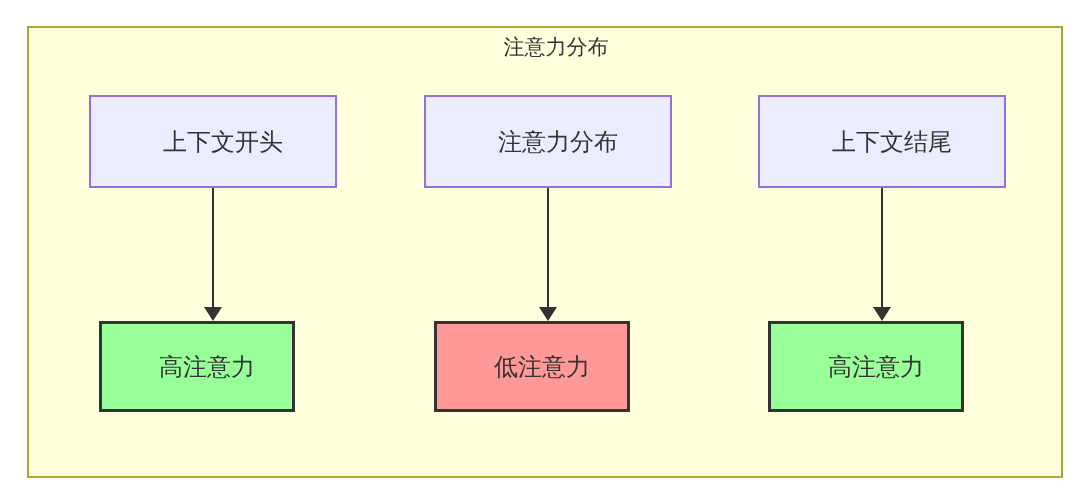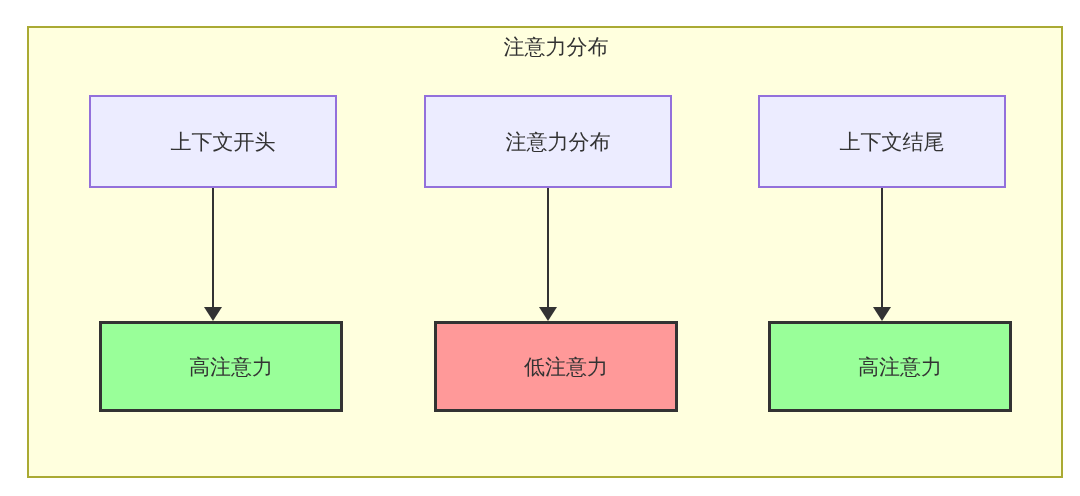--- a/index.html
+++ b/index.html
@@ -34,35 +34,35 @@
     text-align: center;
     font-size: 21px;
     line-height: 28px;
     color: var(--text-color, #333333);
   }
   .node {
     position: absolute;
     display: flex;
     align-items: center;
     justify-content: center;
-    font-size: 21px;
+    font-size: 24px;
     box-sizing: border-box;
     text-align: center;
     padding-left: 20px;
   }
   .node.source {
     background: var(--source-fill, #ECECFF);
     border: 2px solid var(--source-border, #9370DB);
     width: 248px;
     height: 93px;
     top: 95px;
   }
   .node.result {
     border: 3px solid var(--result-border, #333333);
-    width: 244px;
+    width: 196px;
     height: 91px;
     top: 321px;
     font-family: Liberation Mono, monospace;
   }
   .node.result.high { background: var(--high-fill, #99FF99); }
   .node.result.low  { background: var(--low-fill, #FF9999); }
 
   .source.col1 { left: 89px; }
   .source.col2 { left: 424px; }
   .source.col3 { left: 758px; }

